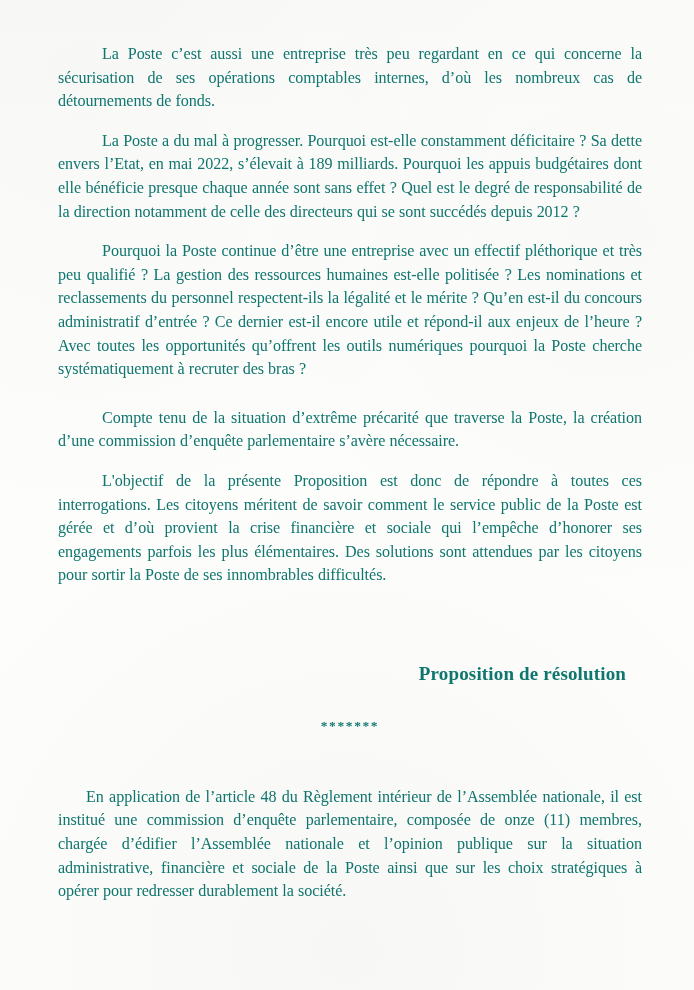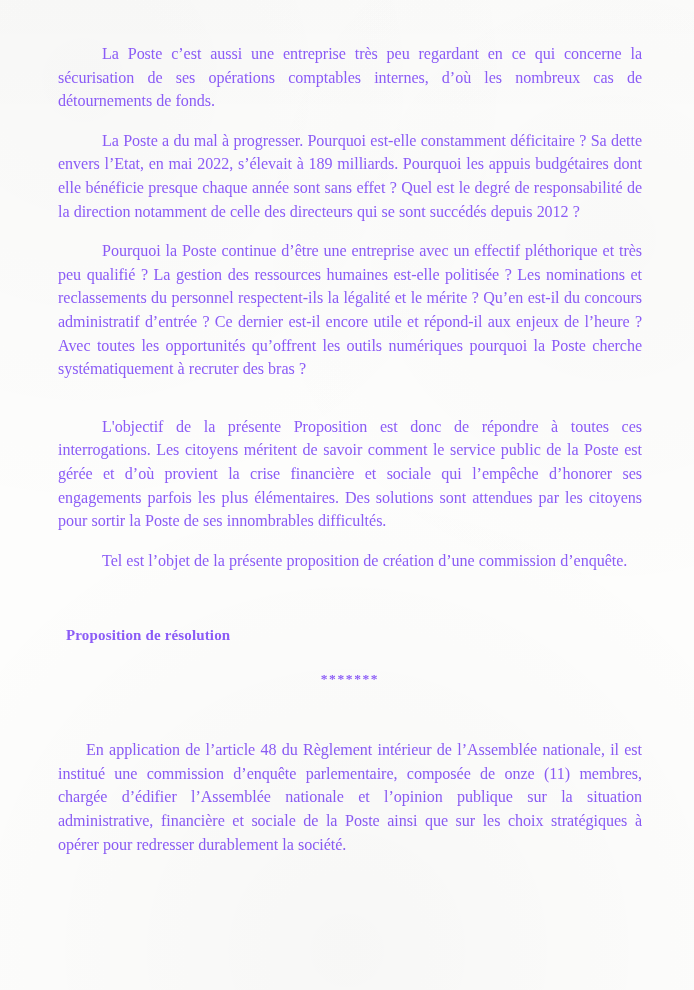--- a/index.html
+++ b/index.html
@@ -9,21 +9,21 @@
     background: #ffffff;
   }
   .page {
     position: relative;
     width: 694px;
     height: 990px;
     margin: 0 auto;
     background: #fdfdfc;
     overflow: hidden;
     font-family: "Liberation Serif", "DejaVu Serif", serif;
-    color: #8b5cf6;
+    color: #0f766e;
     box-sizing: border-box;
     padding: 42px 52px 15px 58px;
   }
   
   .page::before {
     content: "";
     position: absolute;
     inset: 0;
     pointer-events: none;
     background:
@@ -50,26 +50,26 @@
   }
   p.para.no-gap {
     margin-bottom: 0;
   }
   .gap-sm { height: 9px; }
   .gap-md { height: 15px; }
   .gap-lg { height: 34px; }
   .gap-xl { height: 44px; }
 
   .heading {
-    text-align: left;
+    text-align: right;
     font-weight: bold;
-    font-size: 15px;
+    font-size: 19px;
     line-height: 22px;
     letter-spacing: 0.15px;
-    margin: 8px;
+    margin: 16px;
     position: relative;
     z-index: 1;
   }
   .stars {
     text-align: center;
     font-weight: bold;
     font-size: 13.5px;
     letter-spacing: 1.6px;
     line-height: 20px;
     margin: 0;
@@ -92,28 +92,28 @@
 
     <div class="gap-sm"></div>
 
     <p class="para">Pourquoi la Poste continue d’être une entreprise avec un effectif pléthorique et très peu qualifié ? La gestion des ressources humaines est-elle politisée ? Les nominations et reclassements du personnel respectent-ils la légalité et le mérite ? Qu’en est-il du concours administratif d’entrée ? Ce dernier est-il encore utile et répond-il aux enjeux de l’heure ? Avec toutes les opportunités qu’offrent les outils numériques pourquoi la Poste cherche systématiquement à recruter des bras ?</p>
 
     <div class="gap-sm"></div>
 
 
     <div class="gap-sm"></div>
 
+    <p class="para">Compte tenu de la situation d’extrême précarité que traverse la Poste, la création d’une commission d’enquête parlementaire s’avère nécessaire.</p>
 
     <div class="gap-sm"></div>
 
     <p class="para">L'objectif de la présente Proposition est donc de répondre à toutes ces interrogations. Les citoyens méritent de savoir comment le service public de la Poste est gérée et d’où provient la crise financière et sociale qui l’empêche d’honorer ses engagements parfois les plus élémentaires. Des solutions sont attendues par les citoyens pour sortir la Poste de ses innombrables difficultés.</p>
 
     <div class="gap-sm"></div>
 
-    <p class="para no-gap">Tel est l’objet de la présente proposition de création d’une commission d’enquête.</p>
   </div>
 
   <div class="gap-xl"></div>
 
   <h2 class="heading">Proposition de résolution</h2>
 
   <div class="gap-md"></div>
 
   <div class="stars">*******</div>
 

